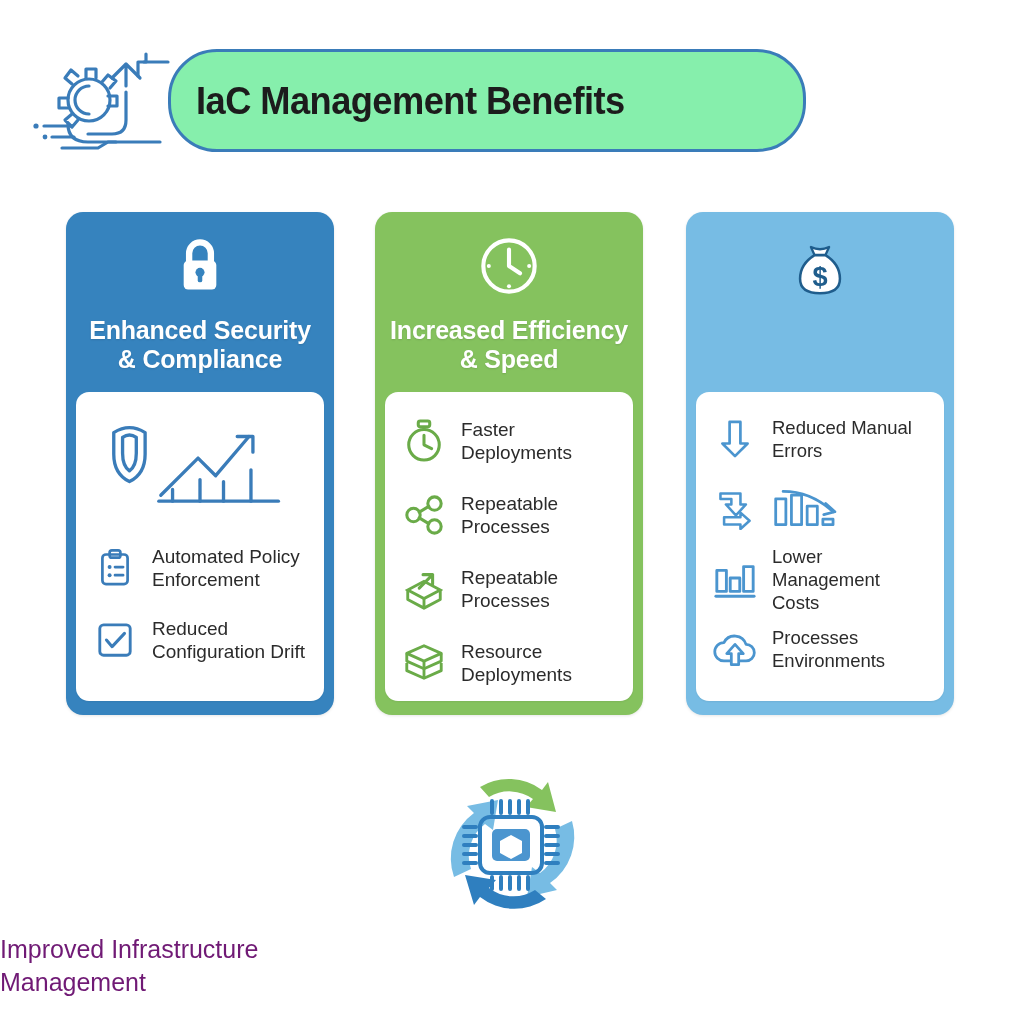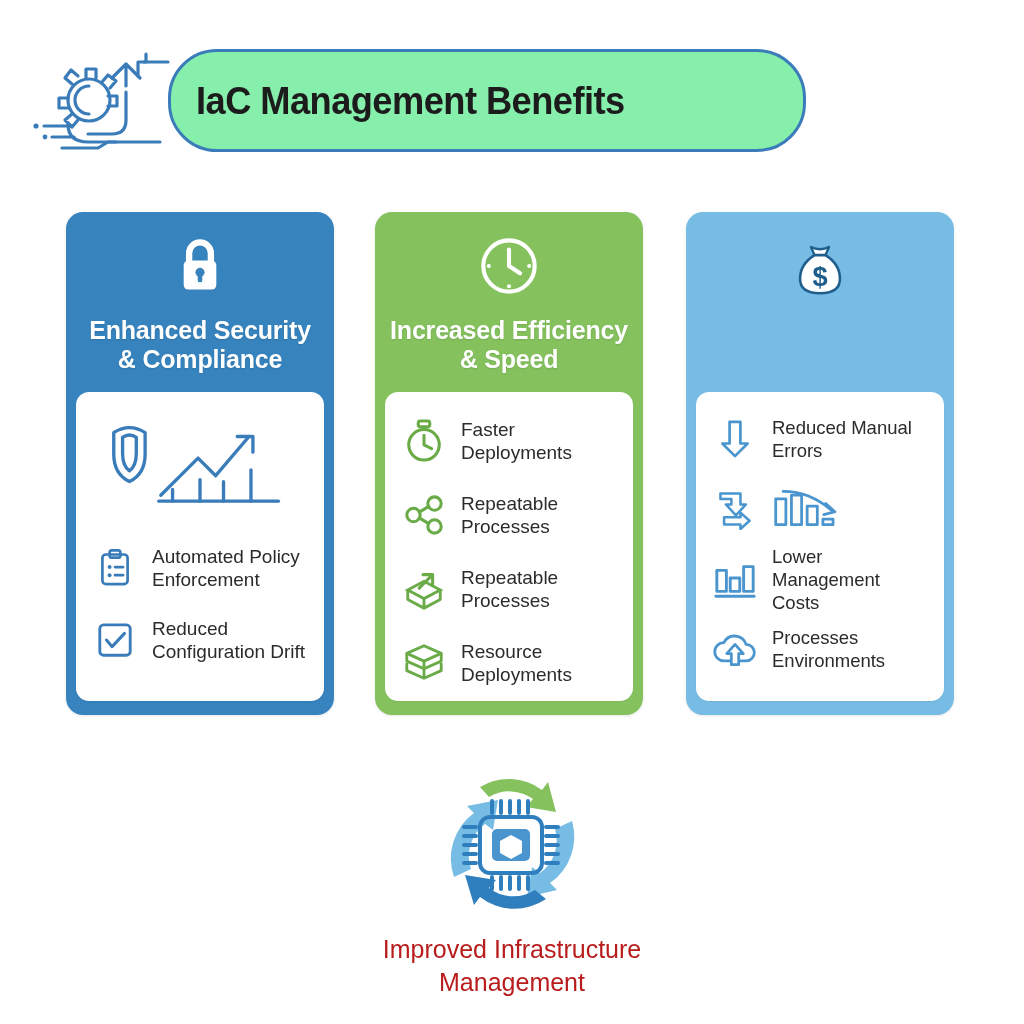--- a/index.html
+++ b/index.html
@@ -82,21 +82,21 @@
     font-size:19px;line-height:23px;color:#2b2b2b;
     font-family:"Liberation Sans", sans-serif;
   }
   .c3 .item-txt{font-size:18.5px;}
 
   
   .bottom{position:absolute;left:0;top:755px;width:1024px;height:260px;}
   .cycle{position:absolute;left:50%;transform:translateX(-50%);top:10px;width:180px;height:160px;}
   .bottom-caption{
     position:absolute;left:0;right:0;top:178px;
-    text-align:center;font-size:25px;line-height:33px;color:#b91c1c;
+    font-size:25px;line-height:33px;color:#701a75;
   }
   .nowrapline{display:block;}
 </style>
 </head>
 <body>
 
 <div class="stage">
 
   <div class="header">
 

